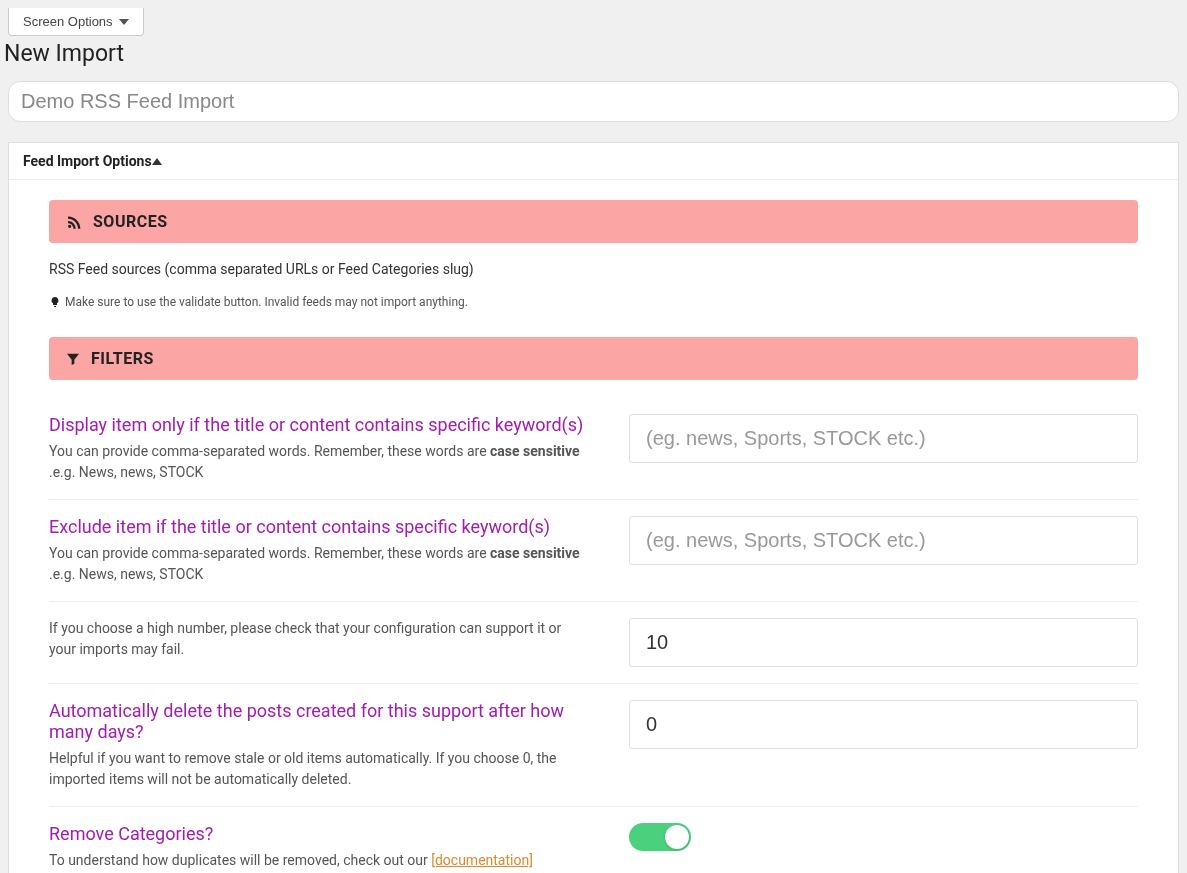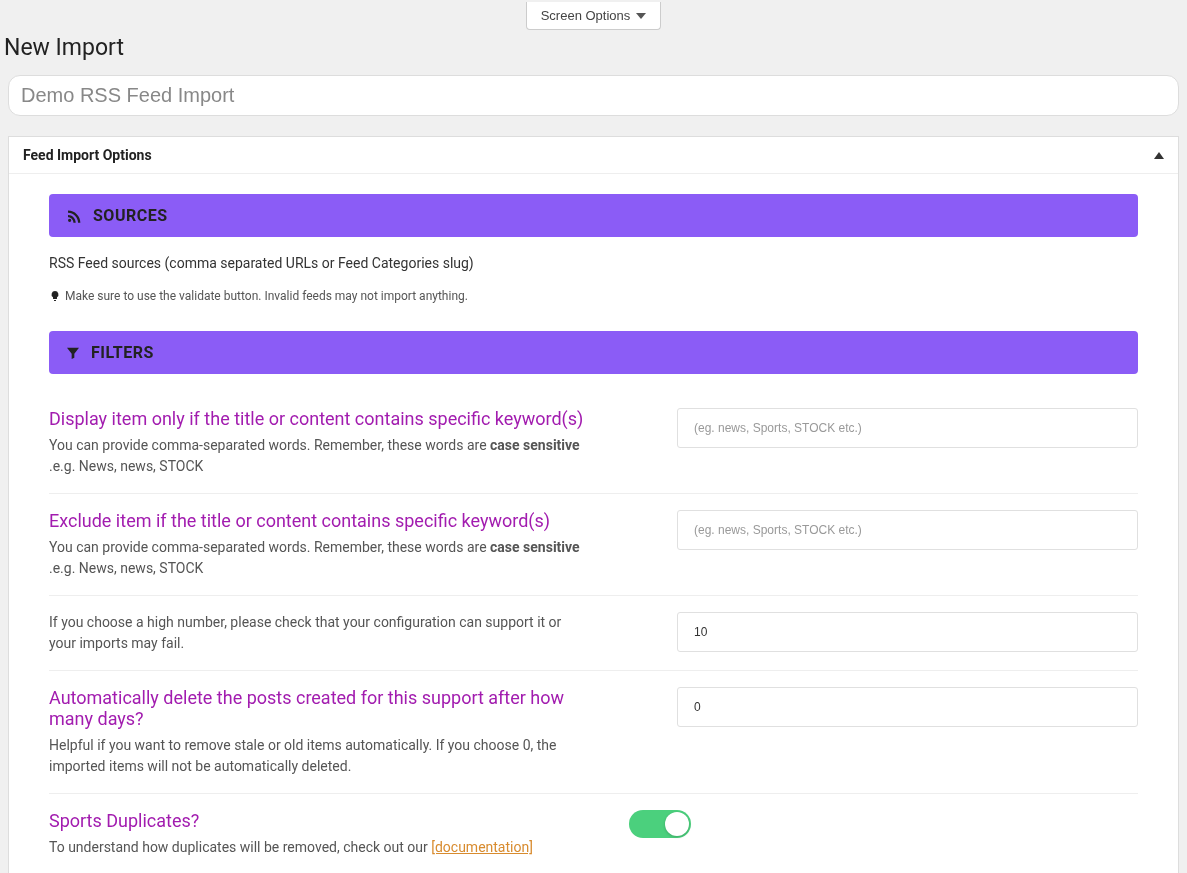--- a/index.html
+++ b/index.html
@@ -5,22 +5,22 @@
     * { box-sizing: border-box; margin: 0; padding: 0; }
     body {
       font-family: -apple-system, BlinkMacSystemFont, "Segoe UI", Roboto, Helvetica, Arial, sans-serif;
       background: #f0f0f0;
       color: #222;
       font-size: 14px;
       width: 1187px;
     }
     .top-bar {
       display: flex;
-      justify-content: center;
-      padding: 2px 8px 0 8px;
+      justify-content: flex-start;
+      padding: 8px 8px 0 8px;
     }
     .screen-options-btn {
       background: #fff;
       border: 1px solid #ccc;
       border-top: none;
       border-radius: 0 0 4px 4px;
       padding: 6px 14px;
       font-size: 13px;
       color: #444;
       cursor: pointer;
@@ -44,33 +44,33 @@
       border-radius: 12px;
       background: #fff;
     }
     .panel {
       background: #fff;
       border: 1px solid #ddd;
       margin: 20px 8px 8px 8px;
     }
     .panel-header {
       display: flex;
-      justify-content: space-between;
+      justify-content: flex-start;
       align-items: center;
       padding: 10px 14px;
       border-bottom: 1px solid #eee;
       font-weight: 700;
       font-size: 14px;
       cursor: pointer;
     }
     .panel-body {
       padding: 20px 40px 30px 40px;
     }
     .section-header {
-      background: #8b5cf6;
+      background: #fca5a5;
       border-radius: 4px;
       padding: 12px 16px;
       font-weight: 700;
       font-size: 16px;
       letter-spacing: 0.5px;
       display: flex;
       align-items: center;
       gap: 10px;
       margin-bottom: 18px;
     }
@@ -140,25 +140,24 @@
       margin-bottom: 6px;
     }
     .row-desc {
       font-size: 14px;
       color: #555;
       line-height: 1.5;
     }
     .text-input {
       width: 100%;
       padding: 12px 16px;
-      font-size: 12px;
+      font-size: 20px;
       border: 1px solid #e0e0e0;
       border-radius: 3px;
       color: #333;
-      margin-left: 48px;
     }
     .text-input::placeholder { color: #999; }
     .doc-link {
       color: #d88b2e;
       text-decoration: underline;
       cursor: pointer;
     }
     .toggle {
       position: relative;
       width: 62px;
@@ -275,21 +274,21 @@
         <div class="row-title">Automatically delete the posts created for this support after how many days?</div>
         <div class="row-desc">Helpful if you want to remove stale or old items automatically. If you choose 0, the imported items will not be automatically deleted.</div>
       </div>
       <div class="form-right">
         <input type="text" class="text-input" value="0" style="">
       </div>
     </div>
 
     <div class="form-row">
       <div class="form-left">
-        <div class="row-title">Sports Duplicates?</div>
+        <div class="row-title">Remove Categories?</div>
         <div class="row-desc">
           <span>To understand how duplicates will be removed, check out our </span><a class="doc-link">[documentation]</a>
         </div>
       </div>
       <div class="form-right">
         <div class="toggle">
           <div class="toggle-knob"></div>
         </div>
       </div>
     </div>

